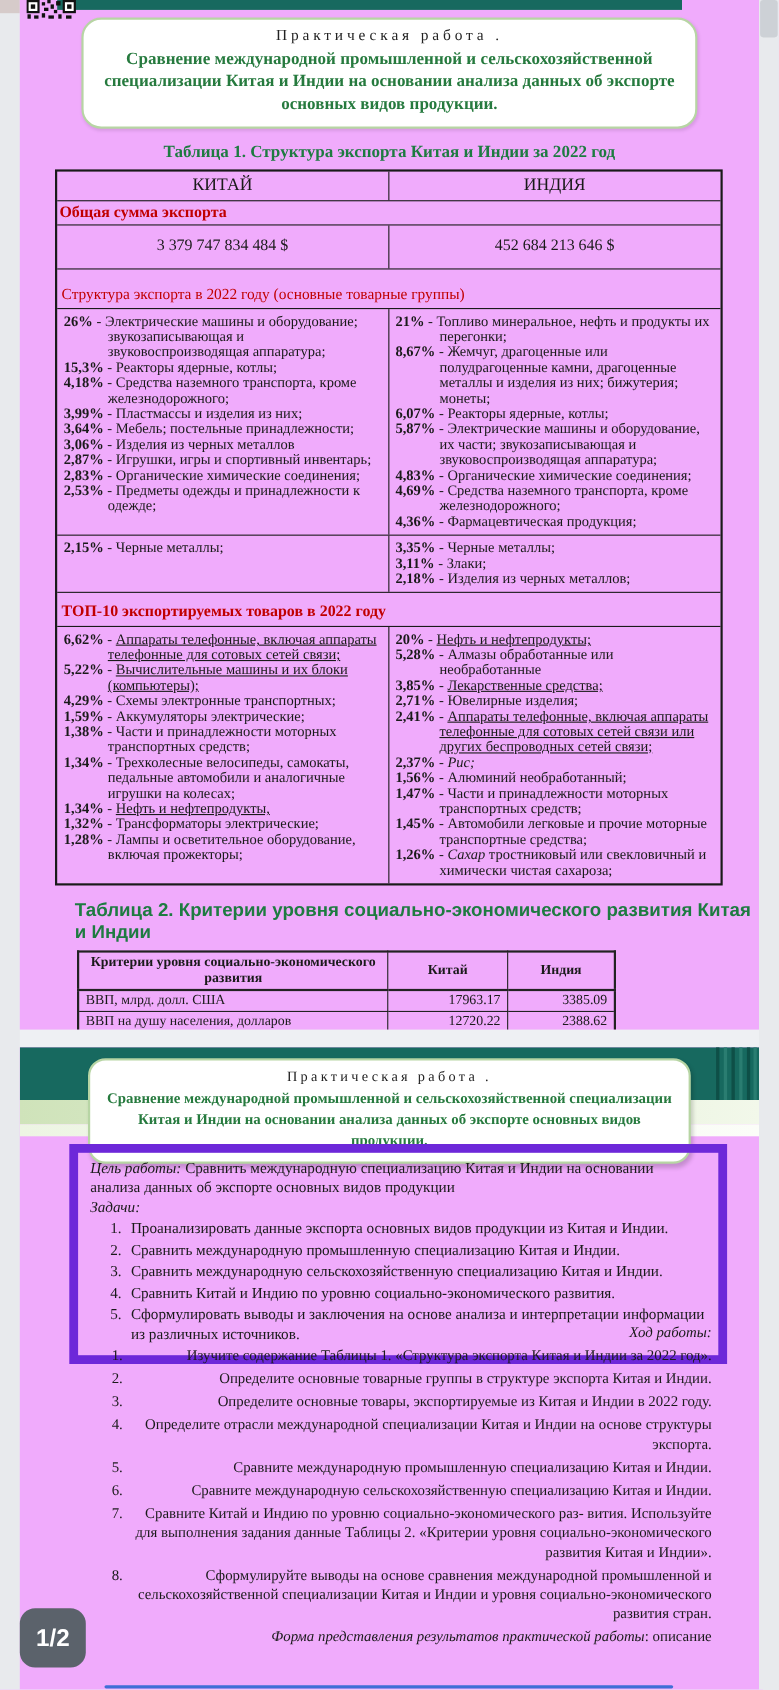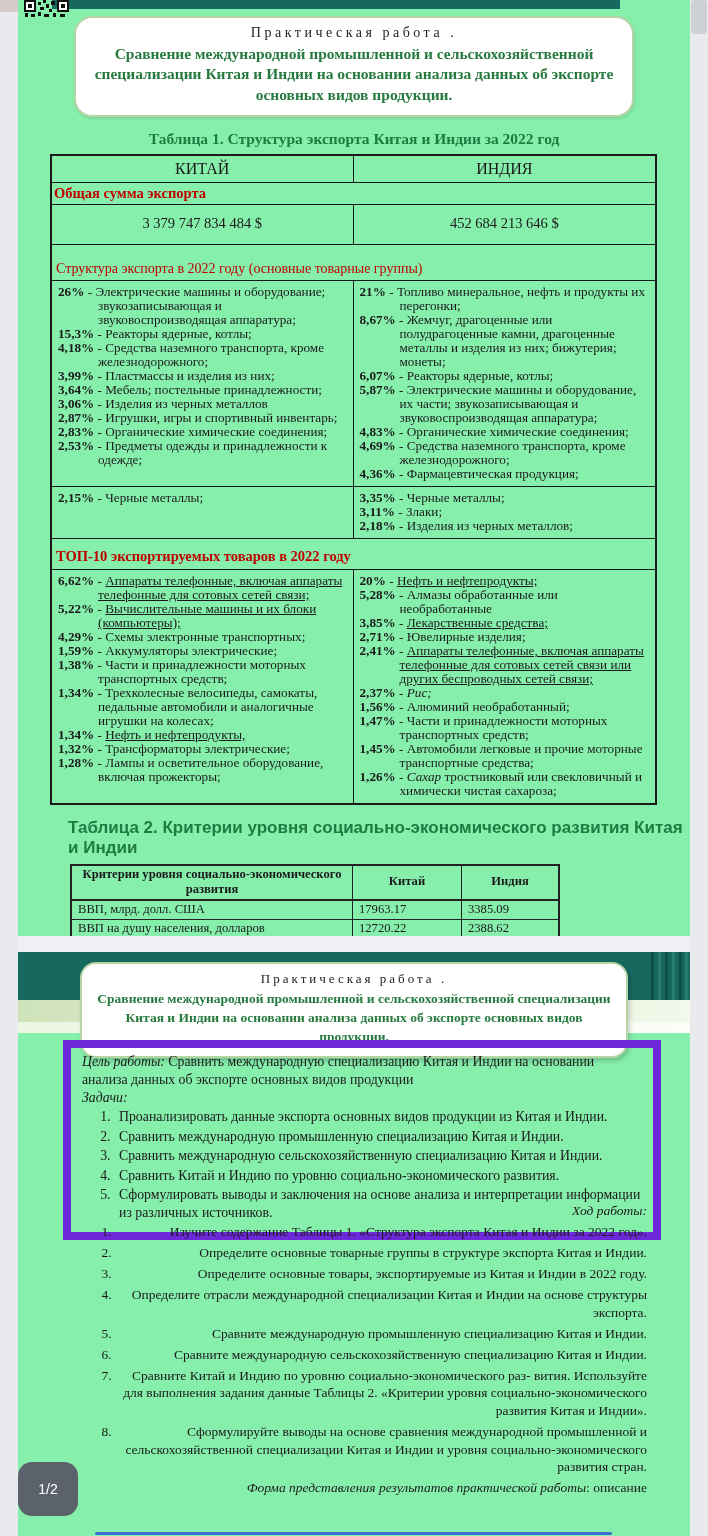--- a/index.html
+++ b/index.html
@@ -3,21 +3,21 @@
 <meta charset="utf-8">
 <style>
   html,body{margin:0;padding:0;}
   body{width:708px;height:1536px;position:relative;background:#eef0f3;
        font-family:"Liberation Serif","DejaVu Serif",serif;color:#1a1a1a;}
   .canvas{position:absolute;inset:0;overflow:hidden;}
   .strip{position:absolute;top:0;width:18px;height:1536px;background:#e8eaed;}
   .strip.l{left:0}.strip.r{right:0}
   .corner{position:absolute;left:0;top:0;width:18px;height:12px;background:#d6cbca;}
   .thumb{position:absolute;right:1px;top:0;width:16px;height:34px;background:#cdd1d6;border-radius:3px;}
-  .page{position:absolute;left:18px;width:672px;background:#86efac;}
+  .page{position:absolute;left:18px;width:672px;background:#f0abfc;}
   .p1{top:0;height:936px;overflow:hidden;}
   .p2{top:952px;height:584px;overflow:hidden;}
 
   
   .topbar{position:absolute;left:34px;top:0;width:568px;height:9px;background:#17695f;}
   .qr{position:absolute;left:6px;top:0;}
   .hbox{position:relative;margin:16px auto 0;width:528px;background:#fff;
         border:2px solid #b7d5a4;border-radius:18px;padding:7px 14px 10px;
         text-align:center;box-shadow:1px 2px 3px rgba(0,0,0,.10);}
   .kicker{font-size:14px;letter-spacing:3.5px;color:#222;}
@@ -44,21 +44,21 @@
   .mcell{min-height:42px;}
   .t2title{font-family:"Liberation Sans","DejaVu Sans",sans-serif;font-weight:bold;
            color:#1e7b41;font-size:17px;margin:13px 0 6px 50px;}
   .t2{margin-left:52px;border-collapse:collapse;font-size:12.6px;border:2px solid #222;}
   .t2 th,.t2 td{border:1px solid #222;padding:1px 6px 2px;}
   .t2 th{font-weight:bold;text-align:center;}
   .t2 th.crit{text-align:center;width:268px;}
   .t2 th{border-bottom:2px solid #222;}
   .t2 .c1{width:96px;text-align:center;}
   .t2 .c2{width:84px;text-align:center;}
-  .t2 td.num{text-align:left;vertical-align:top;}
+  .t2 td.num{text-align:right;vertical-align:top;}
 
   
   .band{position:absolute;left:0;top:0;width:672px;height:48px;background:#17695f;}
   .stripe{position:absolute;top:0;height:48px;width:3px;}
   .band2{position:absolute;left:0;top:48px;width:672px;height:22px;
          background:linear-gradient(90deg,#cfe3ba 0%,#e3efd4 55%,#f2f8ea 100%);}
   .band3{position:absolute;left:0;top:70px;width:672px;height:11px;
          background:linear-gradient(90deg,#edf5e3,#fbfdf8);}
   .hbox2{position:absolute;left:62px;top:10px;width:516px;background:#fff;
          border:2px solid #b7d5a4;border-radius:16px;padding:7px 14px 9px;
@@ -68,21 +68,21 @@
   .goalbox{position:absolute;left:45px;top:88px;width:560px;border:8px solid #6d28d9;
            padding:5px 11px 9px;font-size:13.8px;line-height:1.3;}
   .goalbox ol{margin:1px 0 0;padding-left:32px;}
   .goalbox li{padding-left:5px;margin:1.5px 0;}
   .proc{position:absolute;left:67px;top:250px;width:562px;font-size:13.5px;line-height:1.3;text-align:right;}
   .proc ol{margin:1px 0 0;padding-left:30px;}
   .proc li{padding-left:5px;margin:3.5px 0;}
   .resline{margin-top:2px;}
   .badge{position:absolute;left:18px;top:1462px;width:60px;height:54px;background:#5b626b;
          border-radius:14px;color:#fff;font-family:"Liberation Sans","DejaVu Sans",sans-serif;
-         font-weight:normal;font-size:14px;display:flex;align-items:center;justify-content:center;}
+         font-weight:bold;font-size:22px;display:flex;align-items:center;justify-content:center;}
   .blueline{position:absolute;left:95px;top:1532px;width:517px;height:3px;background:#3f6fd6;border-radius:2px;}
 </style>
 </head>
 <body>
 
 <div class="canvas">
   <div class="strip l"></div>
   <div class="strip r">
     <div class="thumb"></div>
   </div>

